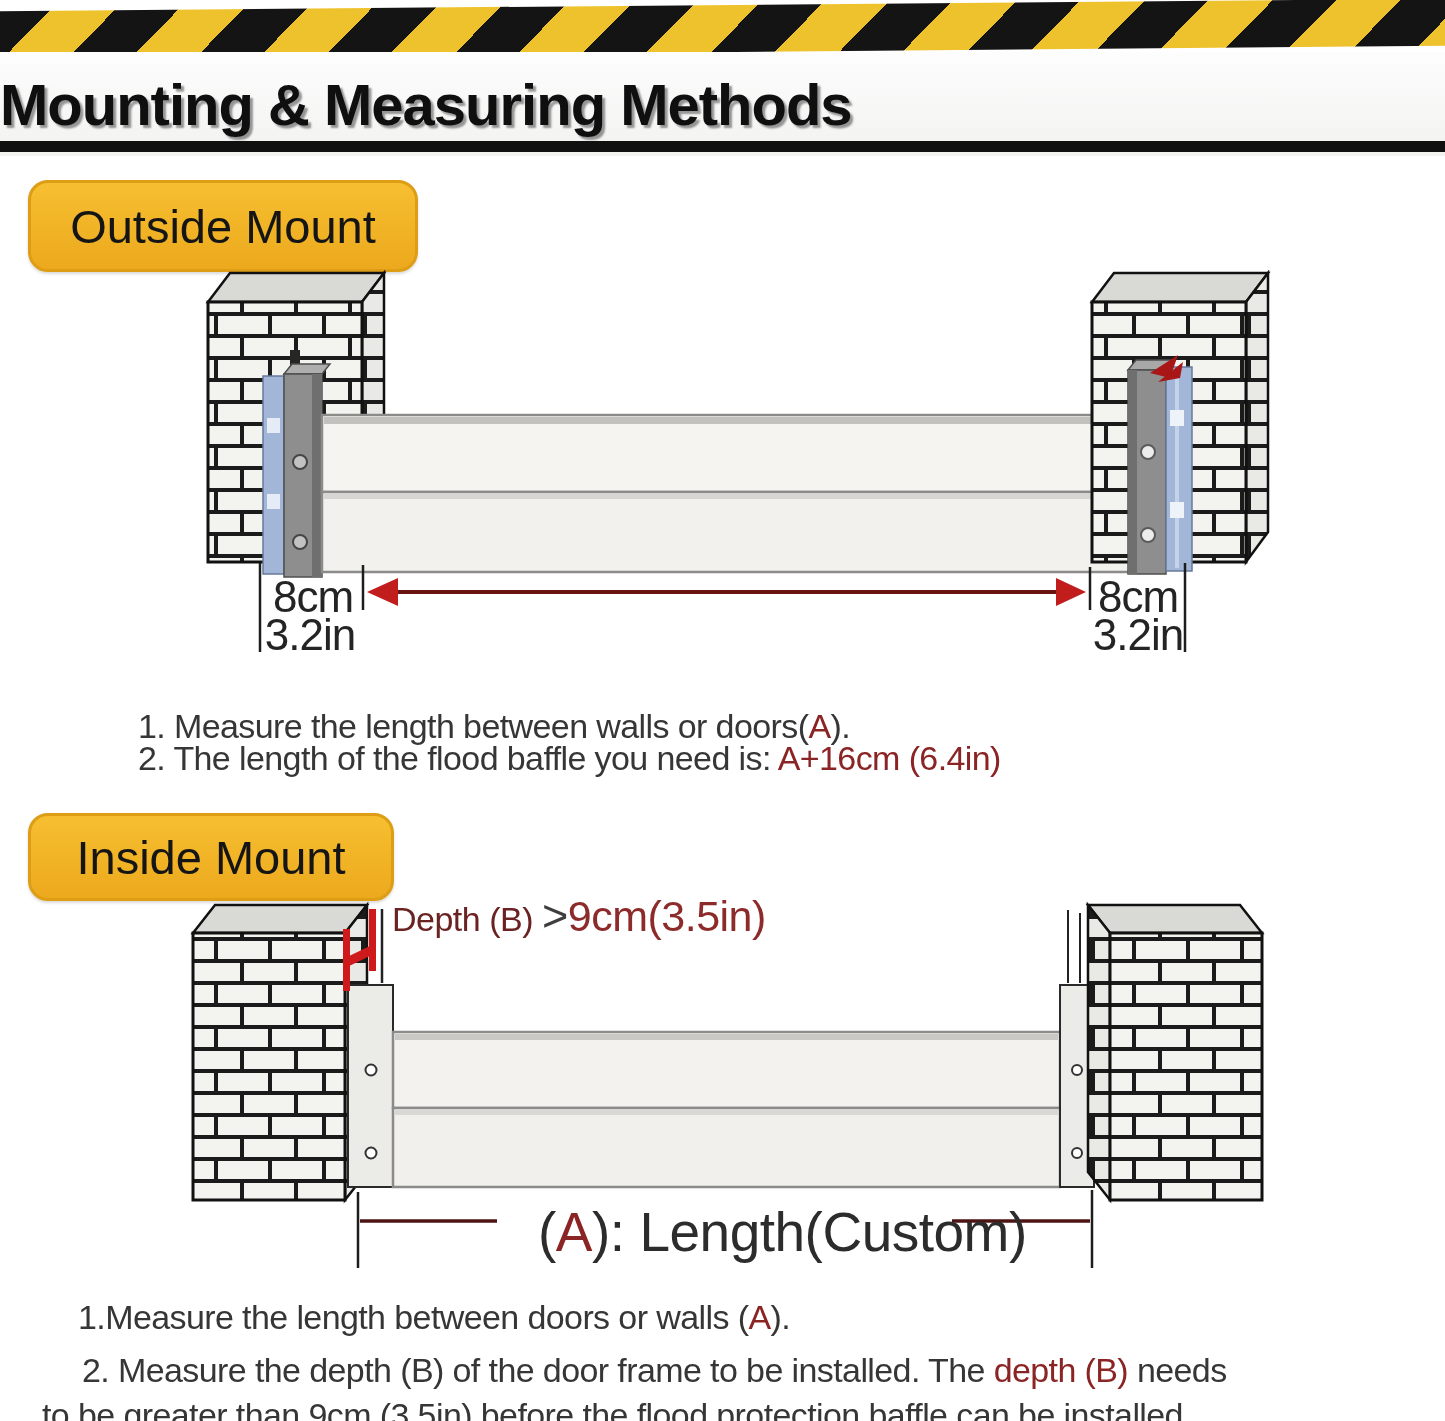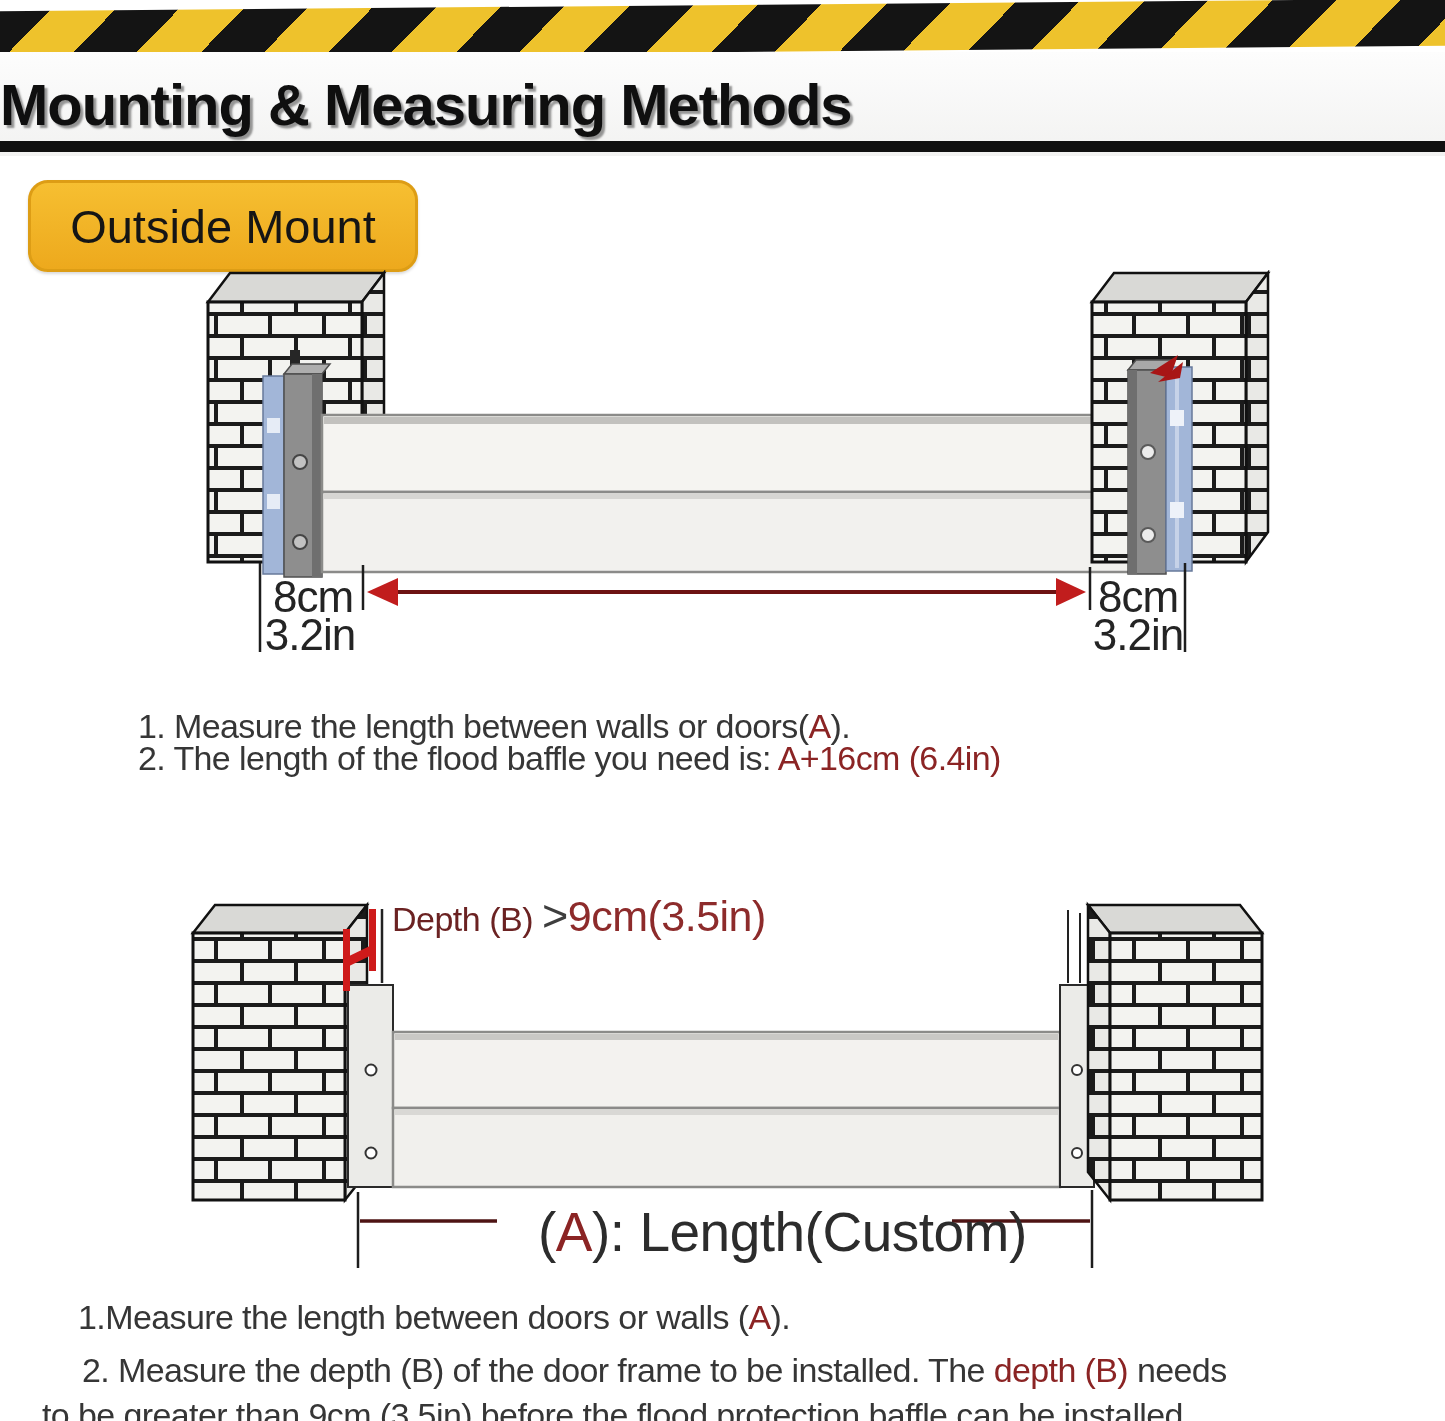--- a/index.html
+++ b/index.html
@@ -80,20 +80,23 @@
 
   <div class="hazard"></div>
   <div class="title-band">
     <div class="title">Mounting &amp; Measuring Methods</div>
   </div>
   <div class="black-bar"></div>
 
   <div class="badge badge-outside">
     <span>Outside Mount</span>
   </div>
+  <div class="badge badge-inside">
+    <span>Inside Mount</span>
+  </div>
 
   <svg id="svg-outside" class="diagram" viewBox="0 0 1445 420">
     <defs>
       <pattern id="brickF" width="108" height="44" patternUnits="userSpaceOnUse">
         <rect width="108" height="44" fill="#1b1b1b"></rect>
         <rect x="2" y="2" width="50" height="18" fill="#f3f3f0"></rect>
         <rect x="56" y="2" width="50" height="18" fill="#f3f3f0"></rect>
         <rect x="-26" y="24" width="50" height="18" fill="#f3f3f0"></rect>
         <rect x="28" y="24" width="50" height="18" fill="#f3f3f0"></rect>
         <rect x="82" y="24" width="50" height="18" fill="#f3f3f0"></rect>

